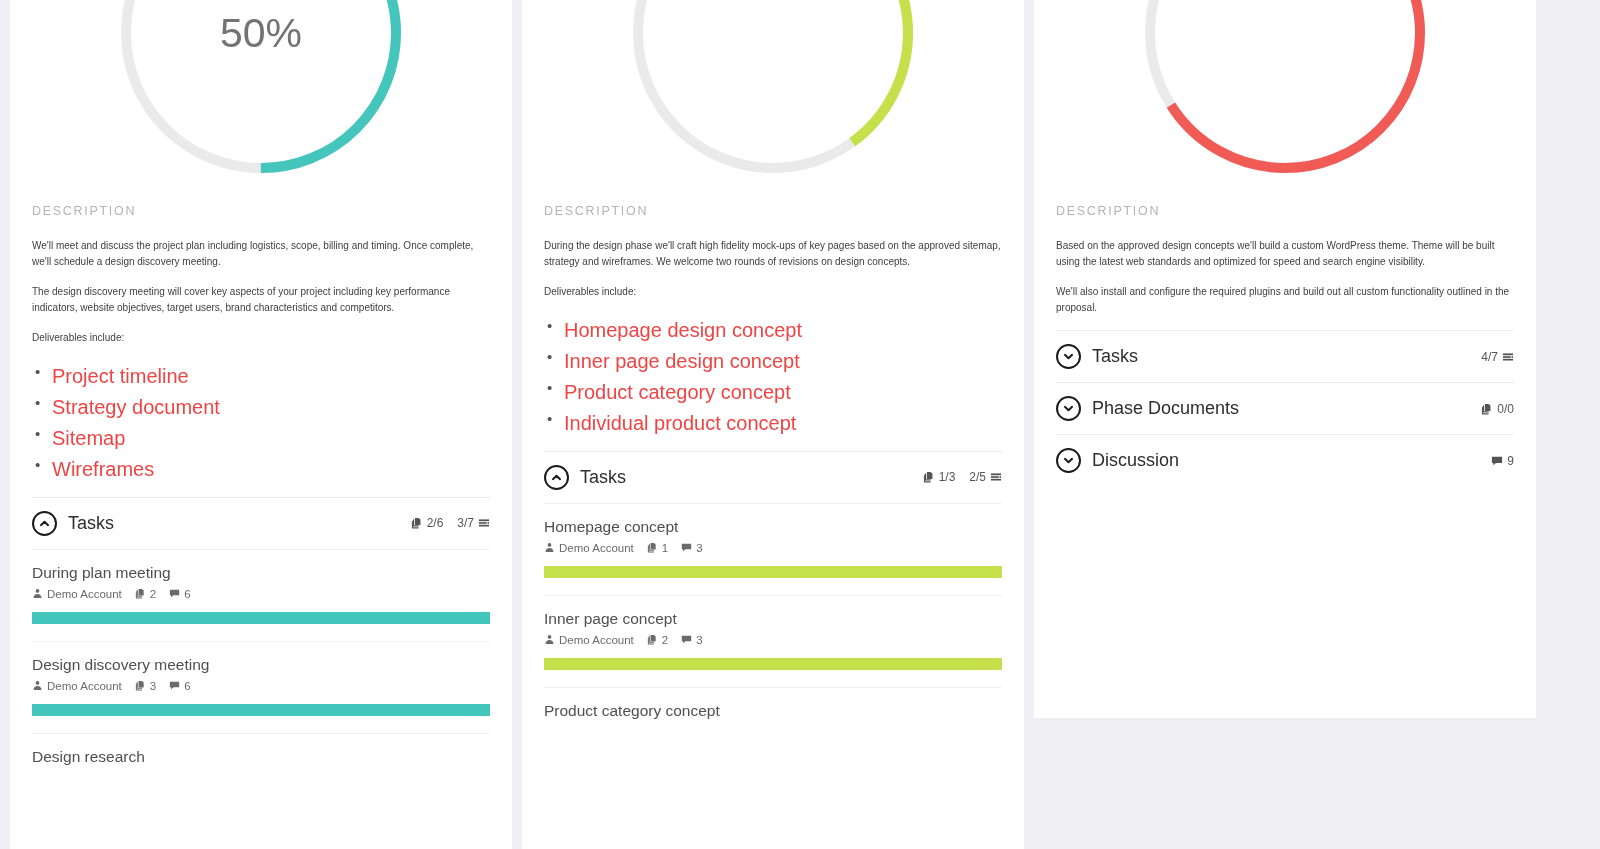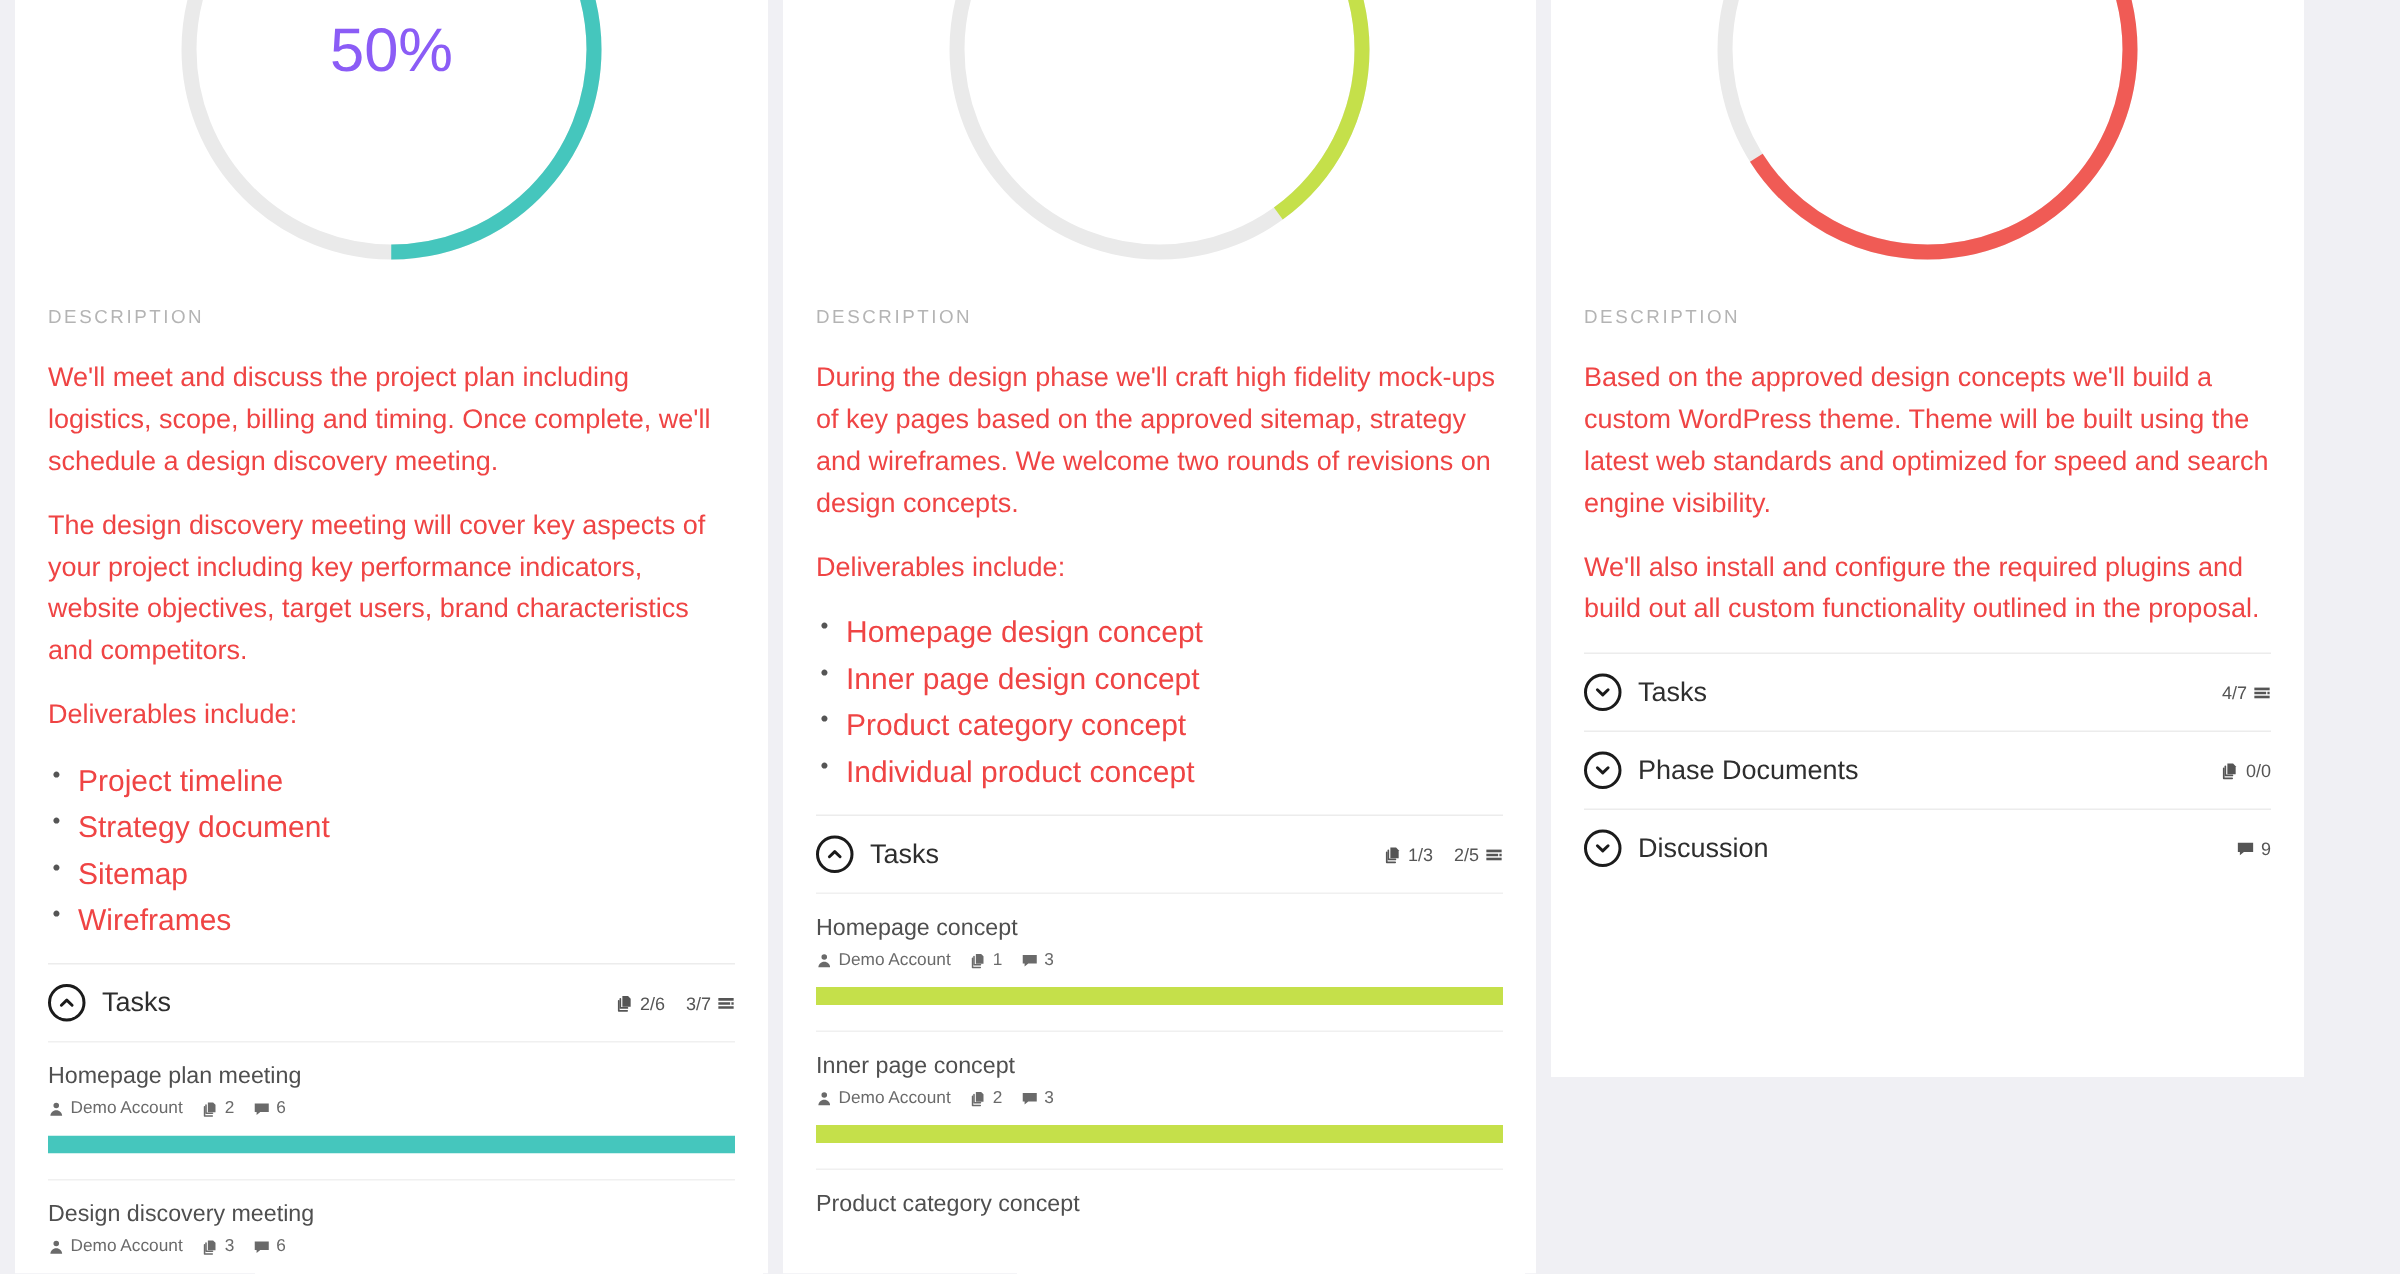--- a/index.html
+++ b/index.html
@@ -50,42 +50,42 @@
     left: 50%;
     transform: translateX(-50%);
     top: -112px;
   }
   .donut-label {
     position: absolute;
     left: 0; right: 0;
     top: 10px;
     text-align: center;
     font-size: 41px;
-    color: #8b5cf6;
+    color: #737373;
     font-weight: 400;
     letter-spacing: 0px;
   }
 
   
   .card-body { padding: 0 22px; }
 
   .section-label {
     font-size: 12.5px;
     letter-spacing: 1.7px;
     color: #b4b4b4;
     text-transform: uppercase;
     margin-top: 26px;
     margin-bottom: 20px;
     font-weight: 400;
   }
 
   .desc p {
-    font-size: 18px;
+    font-size: 10px;
     line-height: 1.55;
-    color: #ef4444;
+    color: #404040;
     margin-bottom: 15px;
   }
   .desc ul {
     list-style: none;
     margin-bottom: 12px;
   }
   .desc ul li {
     font-size: 20px;
     line-height: 1.55;
     color: #ef4444;
@@ -227,21 +227,21 @@
                       <path d="M1.2 6.9h10.5v2.2H1.2z" fill="#555"></path>
                       <path d="M1.2 10.4h13.6v2.3H1.2z" fill="#555"></path>
                       <path d="M12.8 6.9h2v2.2h-2z" fill="#555"></path>
                     </svg>
                   </span>
                 </span>
               </span>
             </div>
             <div class="task-list">
               <div class="task-row">
-                <div class="task-name">Homepage plan meeting</div>
+                <div class="task-name">During plan meeting</div>
                 <div class="task-meta">
                   <span class="meta-item">
                     <span>
                       <svg width="11" height="11" viewBox="0 0 16 16" fill="#6a6a6a">
                         <path d="M8 1.6a2.7 2.7 0 1 1 0 5.4 2.7 2.7 0 0 1 0-5.4z" fill="#6a6a6a"></path>
                         <path d="M2.3 14.4c0-3.1 2.5-5.5 5.7-5.5s5.7 2.4 5.7 5.5z" fill="#6a6a6a"></path>
                       </svg>
                     </span>
                     <span>Demo Account</span>
                   </span>

